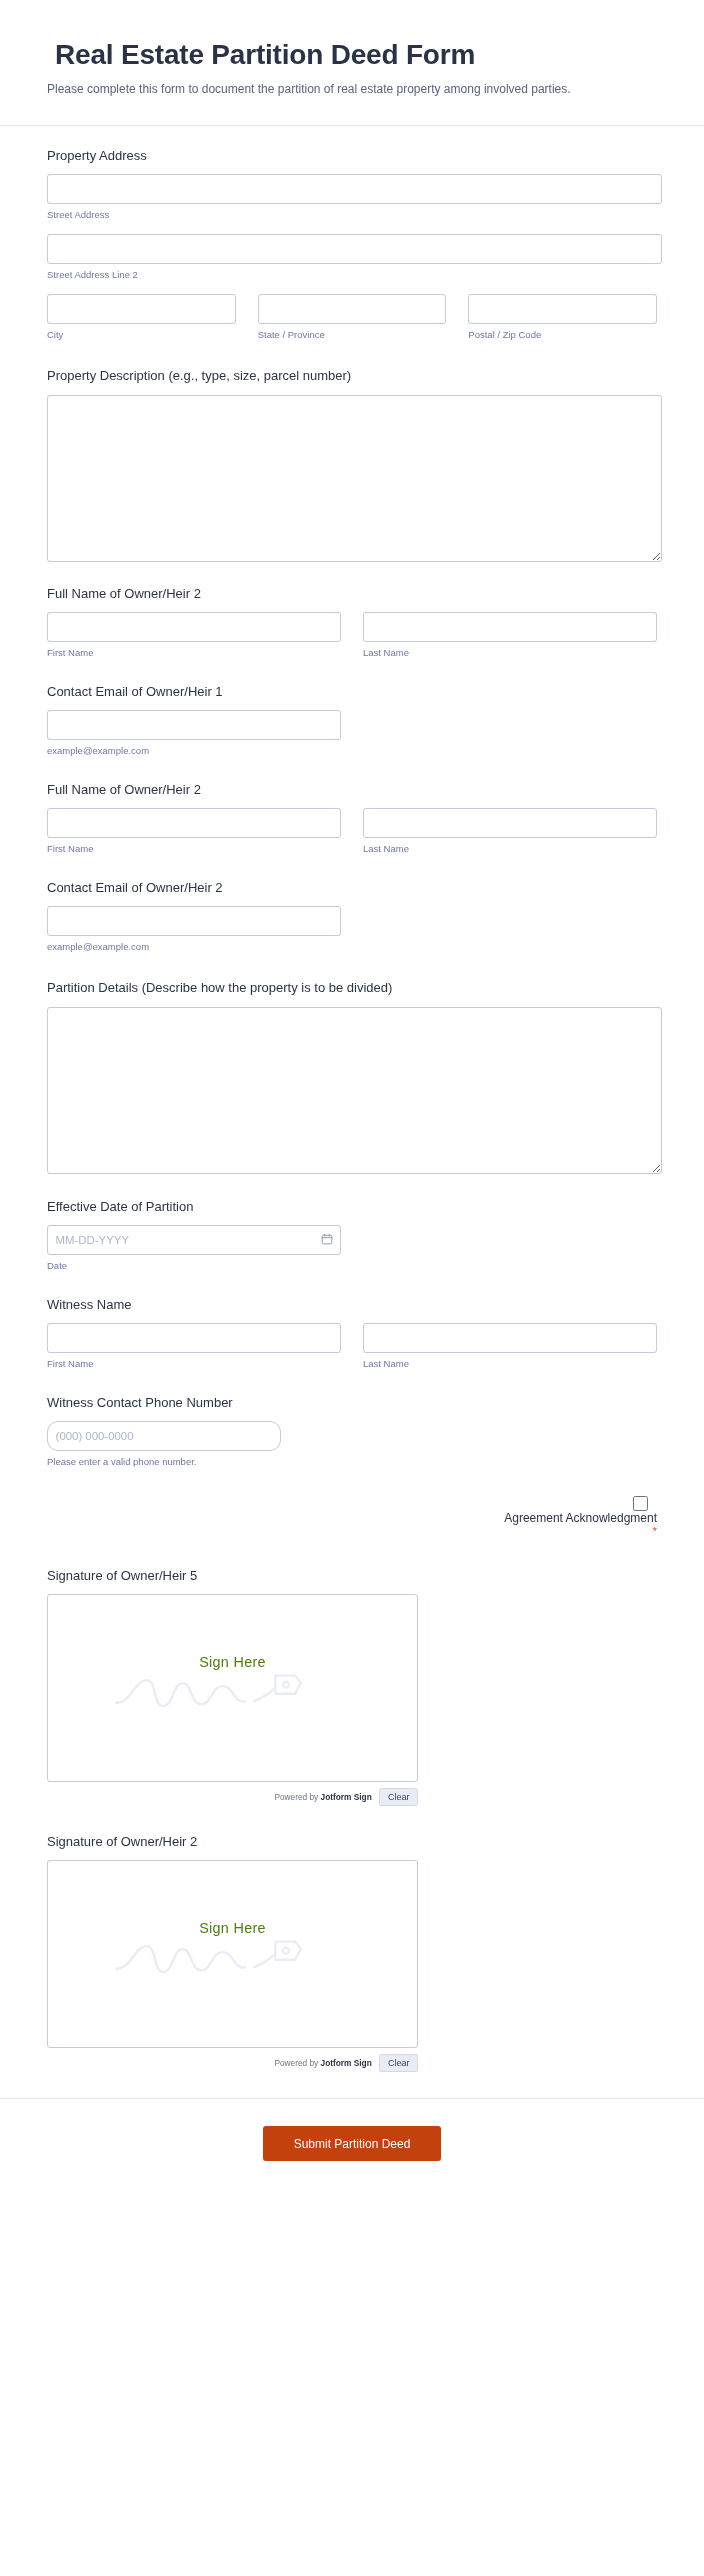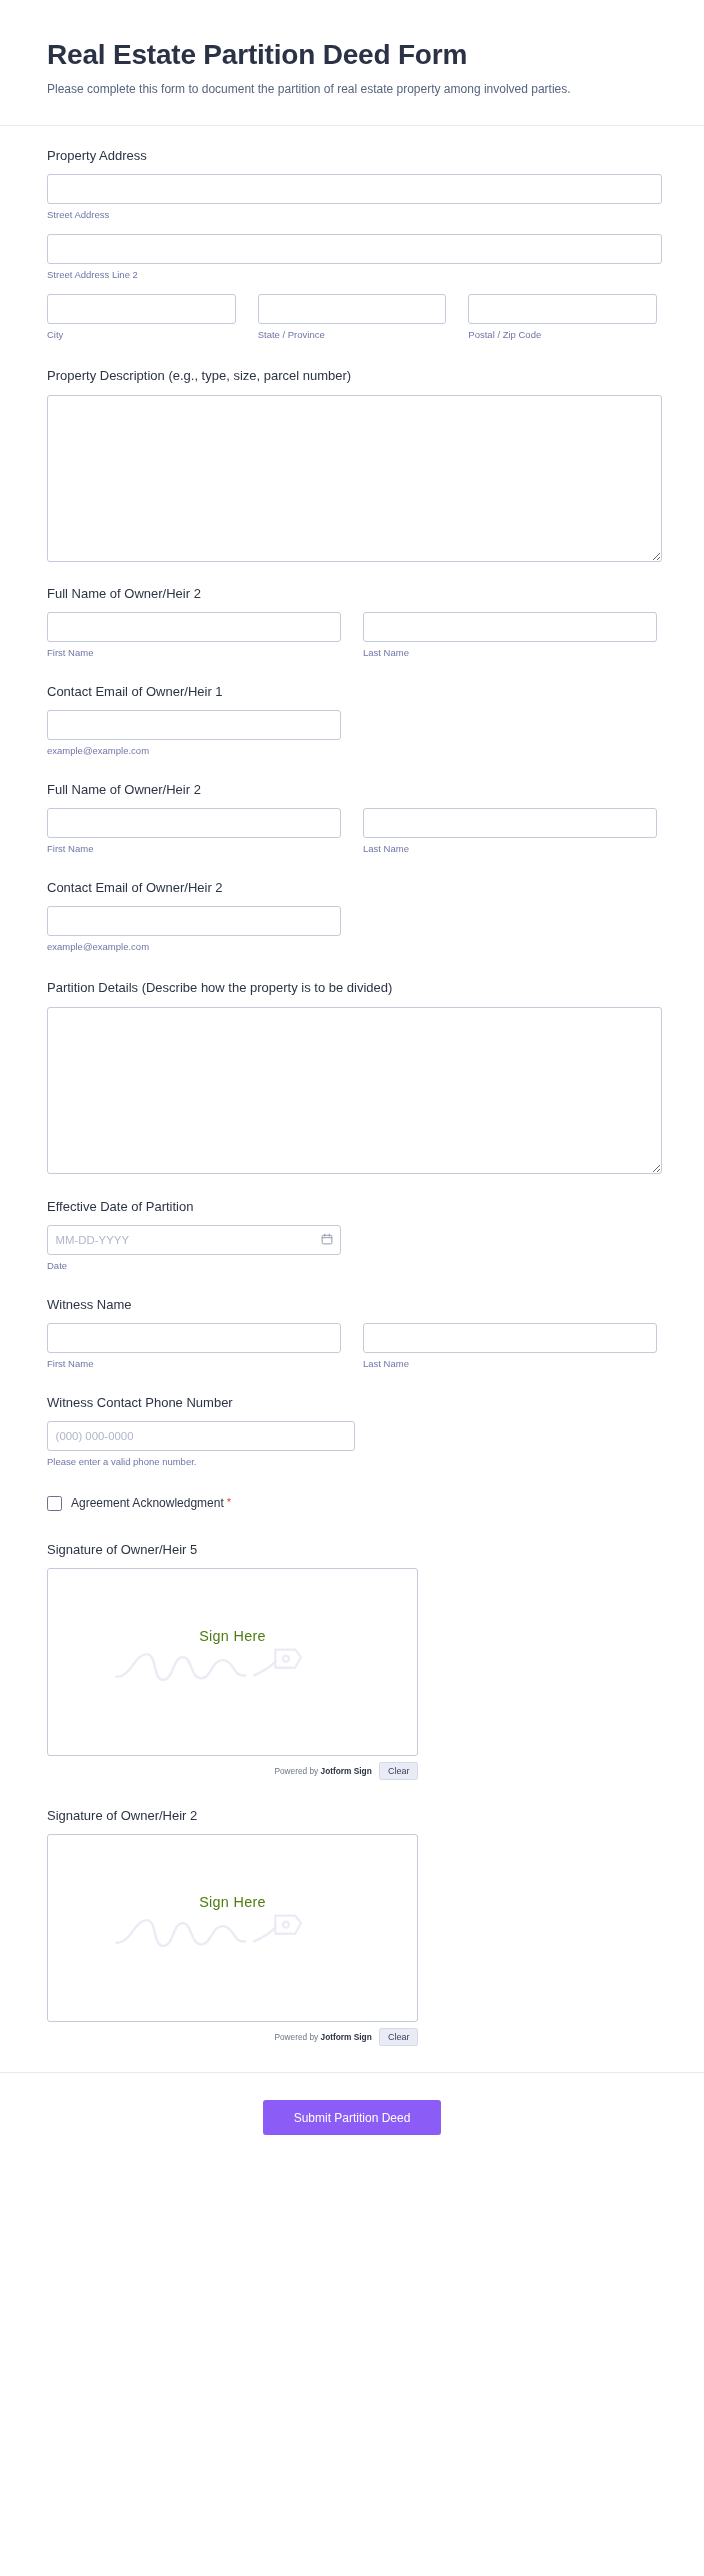--- a/index.html
+++ b/index.html
@@ -23,21 +23,21 @@
   
   .form-header {
     padding: 39px 47px 26px 47px;
     border-bottom: 0.8px solid #e6e9ef;
   }
   .form-title {
     font-size: 28px;
     line-height: 1.15;
     font-weight: bold;
     color: #2b3245;
-    margin: 0 0 9px 0;
+    margin: 0 0 9px 8px;
     letter-spacing: -0.2px;
   }
   .form-subtitle {
     font-size: 12px;
     line-height: 1.55;
     color: #57647e;
     margin: 0;
     max-width: 576px;
   }
   
@@ -99,27 +99,28 @@
     display: flex;
     gap: 22px;
   }
   .col-city { width: 192px; }
   .col-state { width: 192px; }
   .col-zip { width: 192px; }
   .half { width: 307px; }
   .w-full-inner { width: 615px; }
   .w-addr2 { width: 615px; }
   .w-email { width: 294px; }
-  .w-phone { width: 308px; }
+  .w-phone { width: 234px; border-radius: 11px; }
 
   
   .check-row {
     display: flex;
-    align-items: flex-start;
+    align-items: flex-end;
     margin: 27px 0 30px 0;
+    flex-direction: column;
   }
   .checkbox {
     width: 15px;
     height: 15px;
     border: 1.1px solid #6a718f;
     border-radius: 2.3px;
     background: #fff;
     margin-right: 9px;
     flex: none;
   }
@@ -179,21 +180,21 @@
     font-family: "Liberation Sans", sans-serif;
   }
   
   .form-footer {
     border-top: 0.8px solid #e6e9ef;
     margin-top: 19.7px;
     padding: 27px 0 33px 0;
     text-align: center;
   }
   .submit-btn {
-    background: #8b5cf6;
+    background: #c2410c;
     color: #ffffff;
     border: none;
     border-radius: 3px;
     font-size: 12px;
     padding: 10.6px 19.7px;
     cursor: pointer;
     font-family: "Liberation Sans", sans-serif;
     min-width: 178px;
   }
   .date-wrap { position: relative; width: 294px; }

